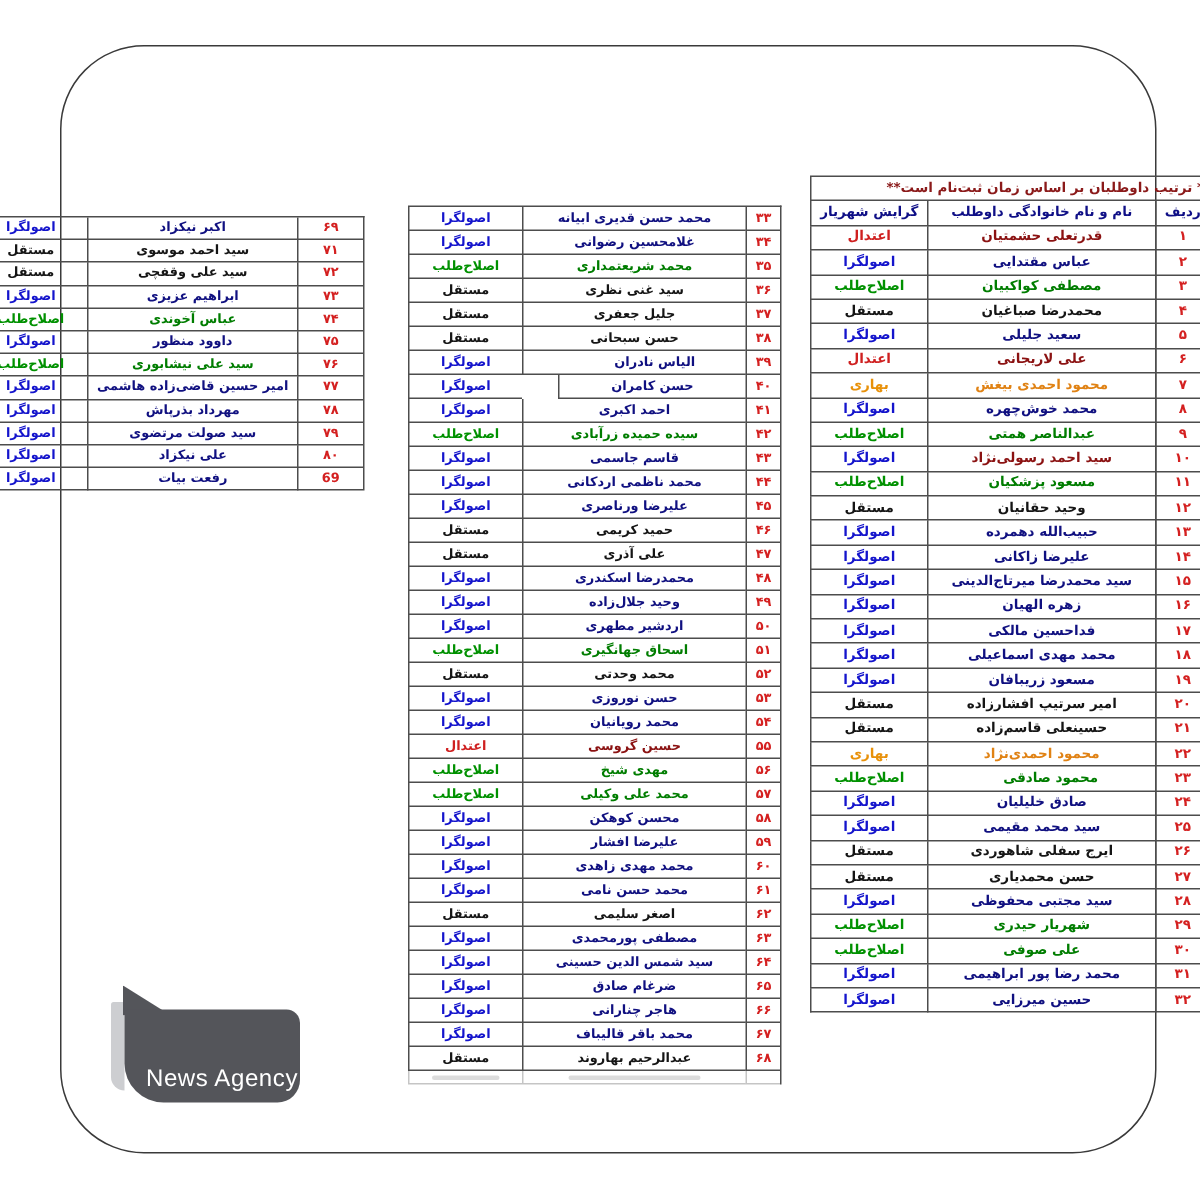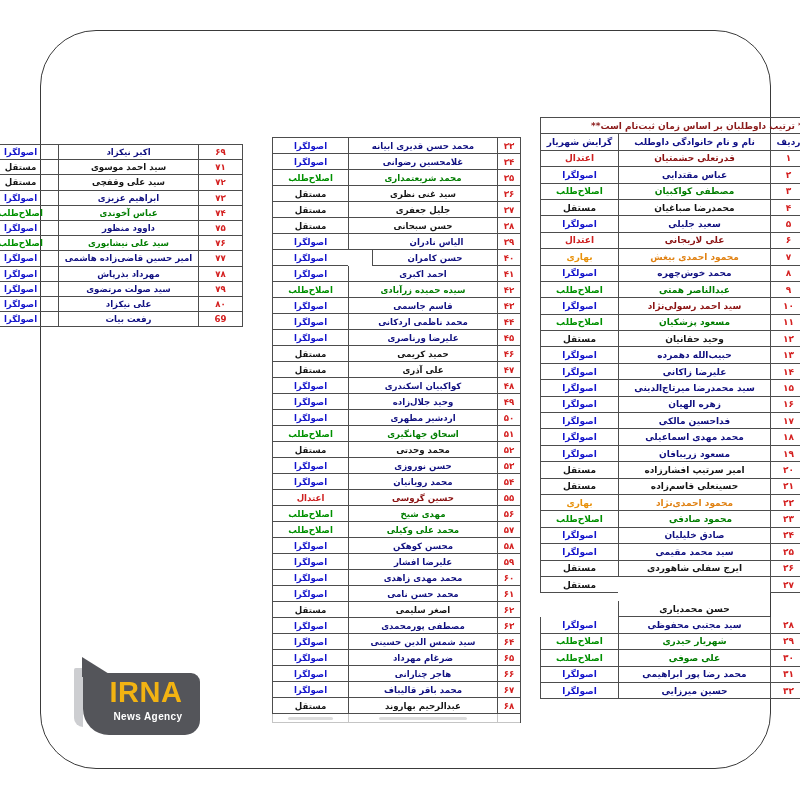--- a/index.html
+++ b/index.html
@@ -30,21 +30,21 @@
   .logo-fold{position:absolute;left:10px;top:2px;width:32px;height:20px;background:#54555a;
              clip-path:polygon(0 0,100% 100%,0 100%);}
   .logo-stripe{position:absolute;left:2px;top:13px;width:9px;height:59px;background:#cdced1;
                border-radius:2px 0 0 10px;}
   .logo-body{position:absolute;left:11px;top:18px;width:117px;height:62px;background:#54555a;
              border-radius:3px 9px 15px 26px;}
   .logo-title{position:absolute;left:13px;top:0px;width:100px;text-align:center;
               font-family:"Liberation Sans",sans-serif;font-weight:bold;font-size:29px;
               line-height:38px;color:#f2b312;letter-spacing:0.5px;}
   .logo-sub{position:absolute;left:13px;top:38px;width:104px;text-align:center;
-            font-family:"Liberation Sans",sans-serif;font-weight:bold;font-size:10px;
+            font-family:"Liberation Sans",sans-serif;font-weight:normal;font-size:16px;
             color:#ffffff;letter-spacing:0.4px;}
 </style>
 </head>
 <body>
 
 <div class="canvas">
 
   <div class="page-frame"></div>
 
   <div class="tbl tbl-right">
@@ -126,21 +126,21 @@
       <div class="cell num" style="color: rgb(212, 32, 32);">۲۴</div>
       <div class="cell name" style="color: rgb(16, 16, 128);">صادق خلیلیان</div>
       <div class="cell orient" style="color: rgb(20, 20, 204);">اصولگرا</div>
       <div class="cell num" style="color: rgb(212, 32, 32);">۲۵</div>
       <div class="cell name" style="color: rgb(16, 16, 128);">سید محمد مقیمی</div>
       <div class="cell orient" style="color: rgb(20, 20, 204);">اصولگرا</div>
       <div class="cell num" style="color: rgb(212, 32, 32);">۲۶</div>
       <div class="cell name" style="color: rgb(21, 21, 21);">ایرج سفلی شاهوردی</div>
       <div class="cell orient" style="color: rgb(21, 21, 21);">مستقل</div>
       <div class="cell num" style="color: rgb(212, 32, 32);">۲۷</div>
-      <div class="cell name" style="color: rgb(21, 21, 21); margin-top: 24px;">حسن محمدیاری</div>
+      <div class="cell name" style="color: rgb(21, 21, 21);">حسن محمدیاری</div>
       <div class="cell orient" style="color: rgb(21, 21, 21);">مستقل</div>
       <div class="cell num" style="color: rgb(212, 32, 32);">۲۸</div>
       <div class="cell name" style="color: rgb(16, 16, 128);">سید مجتبی محفوظی</div>
       <div class="cell orient" style="color: rgb(20, 20, 204);">اصولگرا</div>
       <div class="cell num" style="color: rgb(212, 32, 32);">۲۹</div>
       <div class="cell name" style="color: rgb(0, 125, 0);">شهریار حیدری</div>
       <div class="cell orient" style="color: rgb(0, 145, 0);">اصلاح‌طلب</div>
       <div class="cell num" style="color: rgb(212, 32, 32);">۳۰</div>
       <div class="cell name" style="color: rgb(0, 125, 0);">علی صوفی</div>
       <div class="cell orient" style="color: rgb(0, 145, 0);">اصلاح‌طلب</div>
@@ -192,21 +192,21 @@
       <div class="cell num" style="color: rgb(212, 32, 32);">۴۵</div>
       <div class="cell name" style="color: rgb(16, 16, 128);">علیرضا ورناصری</div>
       <div class="cell orient" style="color: rgb(20, 20, 204);">اصولگرا</div>
       <div class="cell num" style="color: rgb(212, 32, 32);">۴۶</div>
       <div class="cell name" style="color: rgb(21, 21, 21);">حمید کریمی</div>
       <div class="cell orient" style="color: rgb(21, 21, 21);">مستقل</div>
       <div class="cell num" style="color: rgb(212, 32, 32);">۴۷</div>
       <div class="cell name" style="color: rgb(21, 21, 21);">علی آذری</div>
       <div class="cell orient" style="color: rgb(21, 21, 21);">مستقل</div>
       <div class="cell num" style="color: rgb(212, 32, 32);">۴۸</div>
-      <div class="cell name" style="color: rgb(16, 16, 128);">کواکبیان اسکندری</div>
+      <div class="cell name" style="color: rgb(16, 16, 128);">محمدرضا اسکندری</div>
       <div class="cell orient" style="color: rgb(20, 20, 204);">اصولگرا</div>
       <div class="cell num" style="color: rgb(212, 32, 32);">۴۹</div>
       <div class="cell name" style="color: rgb(16, 16, 128);">وحید جلال‌زاده</div>
       <div class="cell orient" style="color: rgb(20, 20, 204);">اصولگرا</div>
       <div class="cell num" style="color: rgb(212, 32, 32);">۵۰</div>
       <div class="cell name" style="color: rgb(16, 16, 128);">اردشیر مطهری</div>
       <div class="cell orient" style="color: rgb(20, 20, 204);">اصولگرا</div>
       <div class="cell num" style="color: rgb(212, 32, 32);">۵۱</div>
       <div class="cell name" style="color: rgb(0, 125, 0);">اسحاق جهانگیری</div>
       <div class="cell orient" style="color: rgb(0, 145, 0);">اصلاح‌طلب</div>
@@ -243,21 +243,21 @@
       <div class="cell num" style="color: rgb(212, 32, 32);">۶۲</div>
       <div class="cell name" style="color: rgb(21, 21, 21);">اصغر سلیمی</div>
       <div class="cell orient" style="color: rgb(21, 21, 21);">مستقل</div>
       <div class="cell num" style="color: rgb(212, 32, 32);">۶۳</div>
       <div class="cell name" style="color: rgb(16, 16, 128);">مصطفی پورمحمدی</div>
       <div class="cell orient" style="color: rgb(20, 20, 204);">اصولگرا</div>
       <div class="cell num" style="color: rgb(212, 32, 32);">۶۴</div>
       <div class="cell name" style="color: rgb(16, 16, 128);">سید شمس الدین حسینی</div>
       <div class="cell orient" style="color: rgb(20, 20, 204);">اصولگرا</div>
       <div class="cell num" style="color: rgb(212, 32, 32);">۶۵</div>
-      <div class="cell name" style="color: rgb(16, 16, 128);">ضرغام مهرداد</div>
+      <div class="cell name" style="color: rgb(16, 16, 128);">ضرغام صادق</div>
       <div class="cell orient" style="color: rgb(20, 20, 204);">اصولگرا</div>
       <div class="cell num" style="color: rgb(212, 32, 32);">۶۶</div>
       <div class="cell name" style="color: rgb(16, 16, 128);">هاجر چنارانی</div>
       <div class="cell orient" style="color: rgb(20, 20, 204);">اصولگرا</div>
       <div class="cell num" style="color: rgb(212, 32, 32);">۶۷</div>
       <div class="cell name" style="color: rgb(16, 16, 128);">محمد باقر قالیباف</div>
       <div class="cell orient" style="color: rgb(20, 20, 204);">اصولگرا</div>
       <div class="cell num" style="color: rgb(212, 32, 32);">۶۸</div>
       <div class="cell name" style="color: rgb(21, 21, 21);">عبدالرحیم بهاروند</div>
       <div class="cell orient" style="color: rgb(21, 21, 21);">مستقل</div>
@@ -304,18 +304,17 @@
       <div class="cell orient" style="color: rgb(20, 20, 204);">اصولگرا</div>
       <div class="cell num" style="color: rgb(212, 32, 32);">69</div>
       <div class="cell name" style="color: rgb(16, 16, 128);">رفعت بیات</div>
       <div class="cell orient" style="color: rgb(20, 20, 204);">اصولگرا</div>
     </div>
 
   <div class="logo">
     <div class="logo-stripe"></div>
     <div class="logo-fold"></div>
     <div class="logo-body">
-      <div class="logo-title">IRNA</div>
       <div class="logo-sub">News Agency</div>
     </div>
   </div>
 
 </div>
 
 </body></html>

